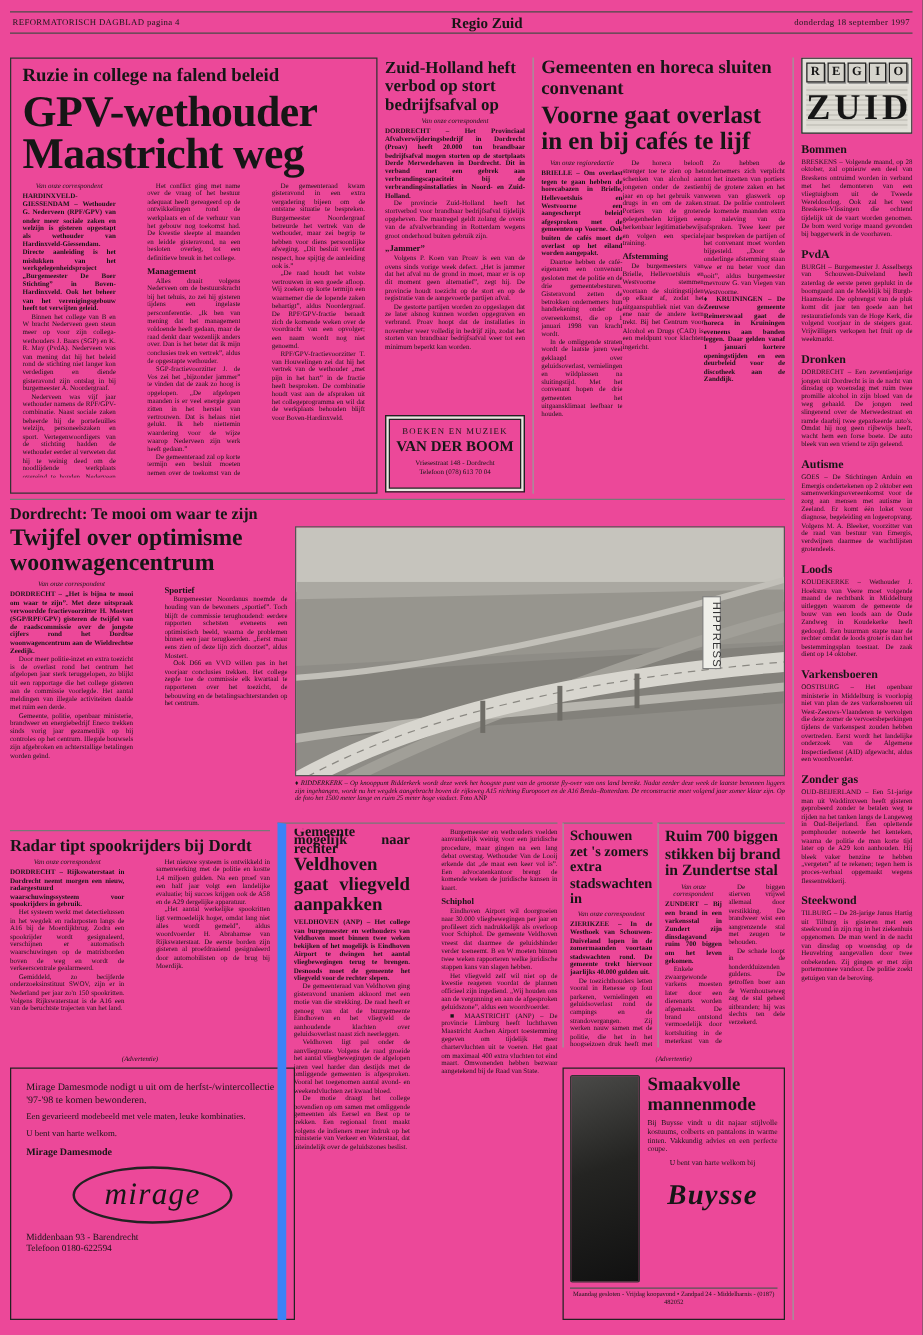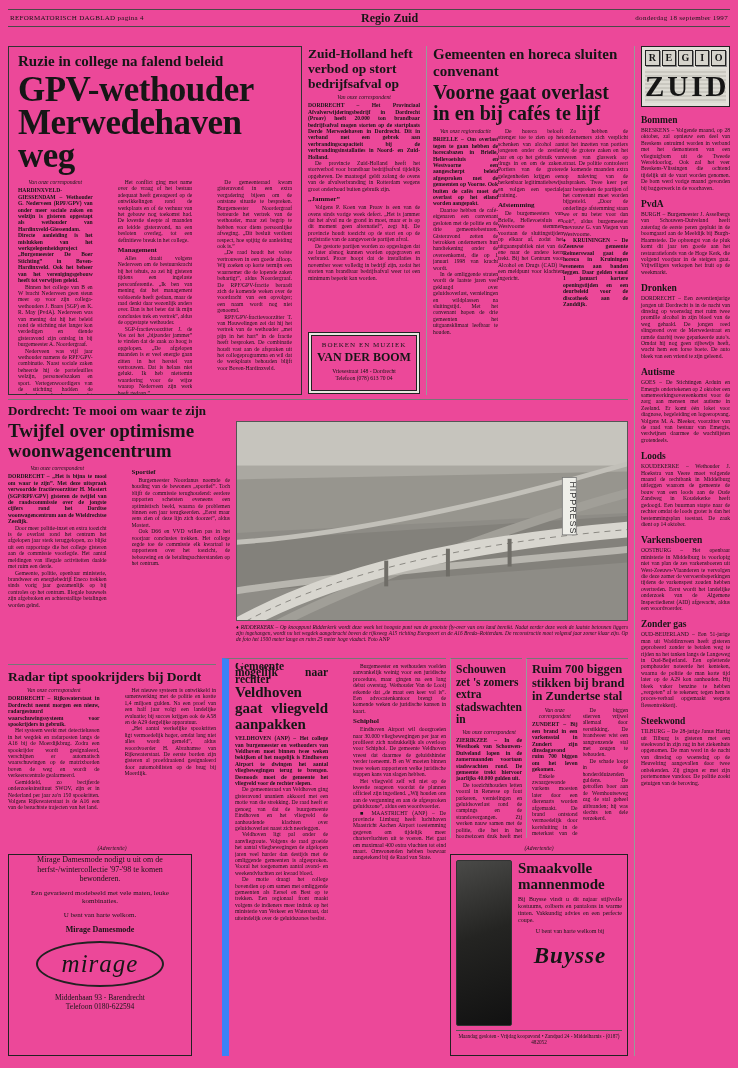--- a/index.html
+++ b/index.html
@@ -54,22 +54,22 @@
   .twijfel h2{font-size:19px;line-height:20px;margin-bottom:4px}
   .twijfel .cols{height:188px}
   .photo-block{position:absolute;left:236px;top:403px;width:392px;height:256px}
   .photo{display:block;width:392px;height:200px;margin-top:18px;border:1px solid #555}
   .caption{font-size:5.4px;line-height:6.2px;font-style:italic;text-align:justify;margin-top:3px}
   .caption .credit{font-style:normal;white-space:nowrap}
   .radar{position:absolute;left:8px;top:664px;width:208px;height:174px;border-top:1px solid #777;padding-top:4px;overflow:hidden}
   .radar h2{font-size:13.5px;line-height:15px;margin-bottom:3px}
   .radar .cols{height:144px}
   .ad-label{position:absolute;font-size:5.5px;font-style:italic;text-align:center}
-  .mirage{position:absolute;left:8px;top:854px;width:184px;height:202px;border:1px solid #222;
-          padding:0 12px;text-align:center;overflow:hidden}
+  .mirage{position:absolute;left:8px;top:854px;width:228px;height:202px;border:1px solid #222;
+          padding:10px 12px;text-align:left;overflow:hidden}
   .mirage .t1{font-size:8px;line-height:9.5px}
   .mirage .t2{font-size:7px;line-height:8.5px;margin-top:5px}
   .mirage .t3{font-size:7px;margin-top:5px}
   .mirage .t4{font-size:8px;font-weight:bold;margin-top:6px}
   .oval{width:128px;height:46px;border:2px solid #222;border-radius:50%;margin:7px auto 6px;
         display:flex;align-items:center;justify-content:center}
   .mirage-script{font-style:italic;font-size:25px;letter-spacing:1px}
   .mirage .a1{font-size:7.5px;margin-top:2px}
   .mirage .a2{font-size:7.5px}
   .veldhoven{position:absolute;left:222px;top:658px;width:224px;height:398px;border-top:1px solid #777;
@@ -102,21 +102,21 @@
 <div class="page">
 
   <header class="masthead">
     <span class="mh-side">REFORMATORISCH DAGBLAD pagina 4</span>
     <span class="mh-center">Regio Zuid</span>
     <span class="mh-side">donderdag 18 september 1997</span>
   </header>
 
   <section class="gpv">
     <div class="kicker">Ruzie in college na falend beleid</div>
-    <h1>GPV-wethouder Merwedehaven weg</h1>
+    <h1>GPV-wethouder Maastricht weg</h1>
     <div class="cols bodytext">
       <div class="col">
           <p class="byline">Van onze correspondent</p>
           <p class="lead">HARDINXVELD-GIESSENDAM – Wethouder G. Nederveen (RPF/GPV) van onder meer sociale zaken en welzijn is gisteren opgestapt als wethouder van Hardinxveld-Giessendam. Directe aanleiding is het mislukken van het werkgelegenheidsproject „Burgemeester De Boer Stichting” in Boven-Hardinxveld. Ook het beheer van het verenigingsgebouw heeft tot verwijten geleid.</p>
           <p class="para">Binnen het college van B en W bracht Nederveen geen steun meer op voor zijn collega-wethouders J. Baars (SGP) en K. R. May (PvdA). Nederveen was van mening dat hij het beleid rond de stichting niet langer kon verdedigen en diende gisteravond zijn ontslag in bij burgemeester A. Noordergraaf.</p>
           <p class="para">Nederveen was vijf jaar wethouder namens de RPF/GPV-combinatie. Naast sociale zaken beheerde hij de portefeuilles welzijn, personeelszaken en sport. Vertegenwoordigers van de stichting hadden de wethouder eerder al verweten dat hij te weinig deed om de noodlijdende werkplaats overeind te houden. Nederveen is sinds 1994 voorzitter van het bestuur van de gemeentelijke stichting die de werkgelegenheidsprojecten exploiteert.</p>
         </div>
       <div class="col">
           <p class="para">Het conflict ging met name over de vraag of het bestuur adequaat heeft gereageerd op de ontwikkelingen rond de werkplaats en of de verhuur van het gebouw nog toekomst had. De kwestie sleepte al maanden en leidde gisteravond, na een besloten overleg, tot een definitieve breuk in het college.</p>
           <p class="subhead">Management</p>

